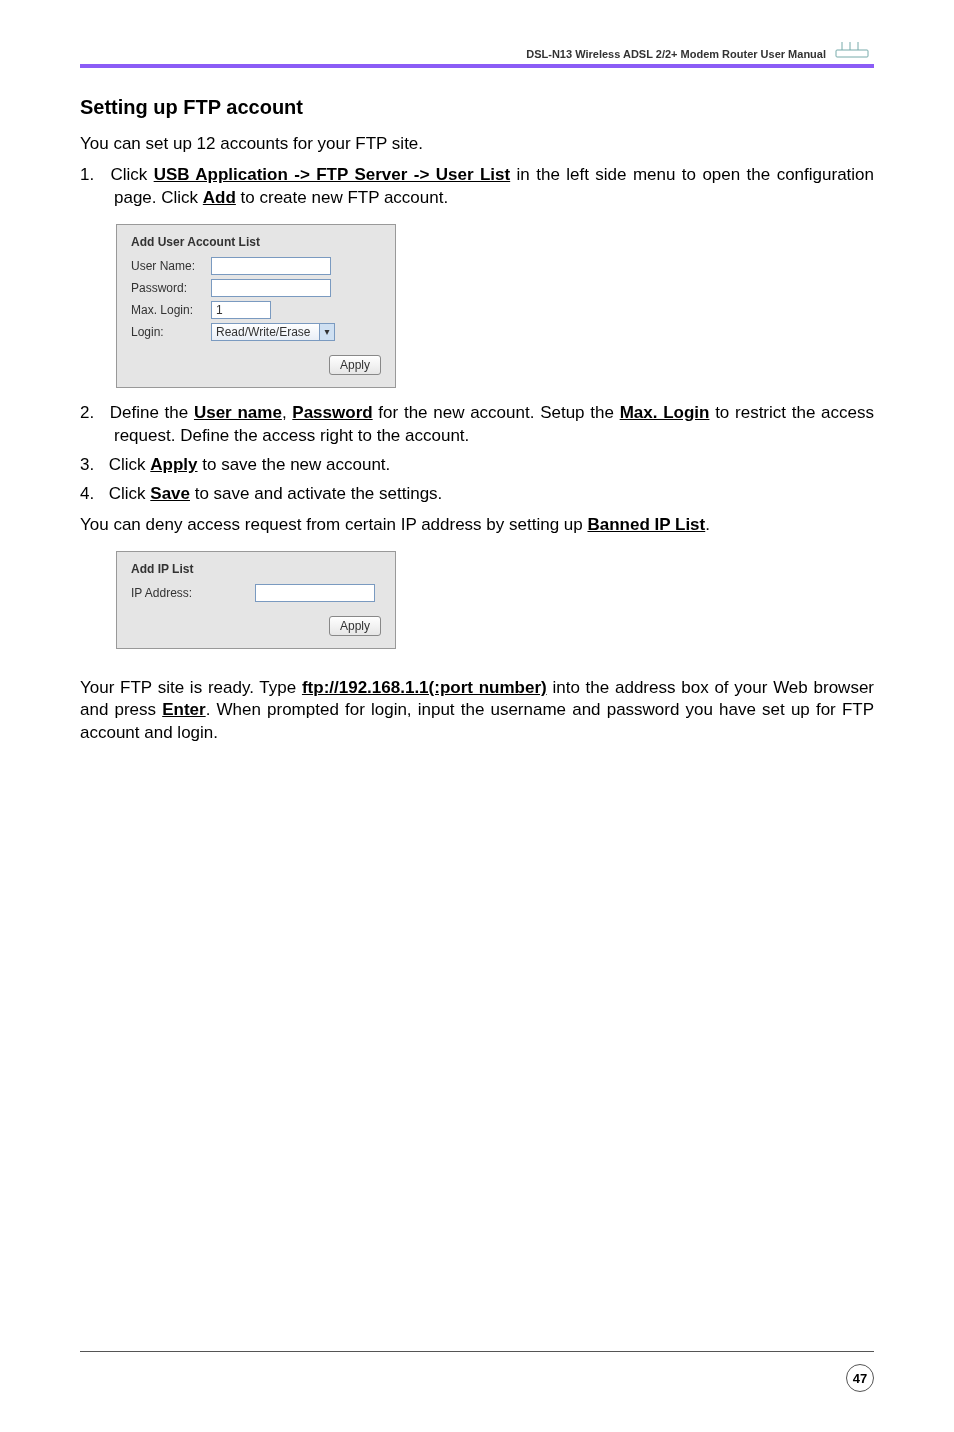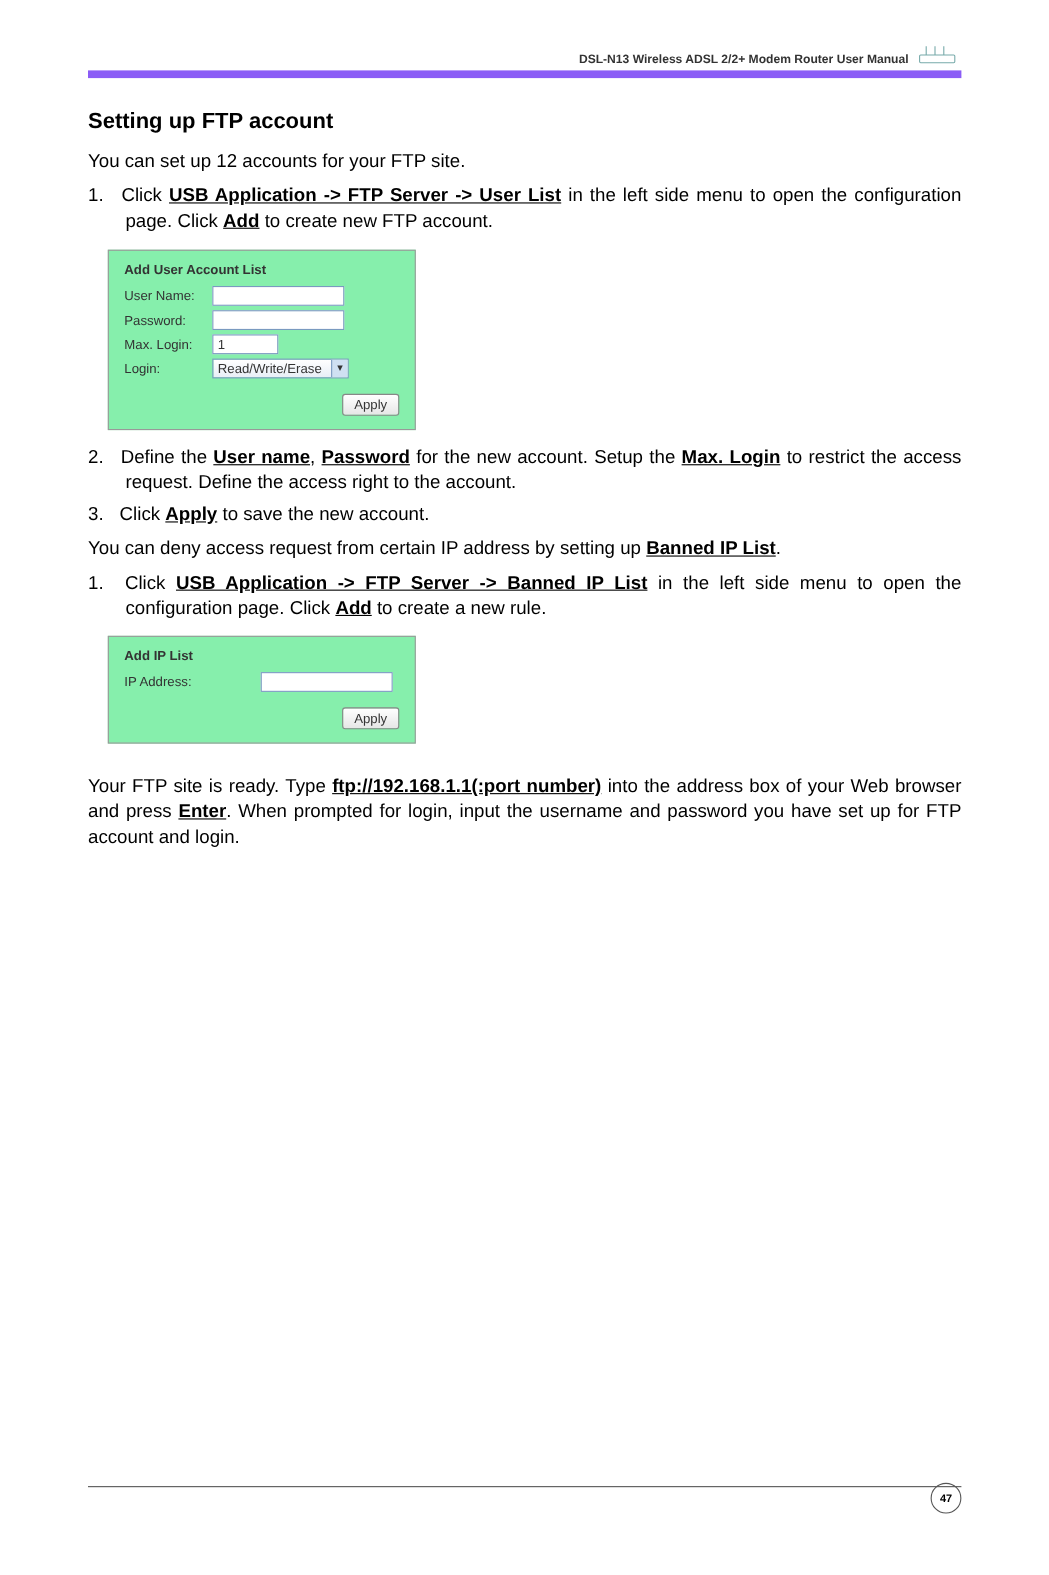--- a/index.html
+++ b/index.html
@@ -10,21 +10,21 @@
     color: #000;
     width: 954px;
   }
   .page {
     padding: 40px 80px 40px 80px;
     box-sizing: border-box;
     min-height: 1432px;
     position: relative;
   }
   .header-row {
-    border-bottom: 7px solid #8b5cf6;
+    border-bottom: 4px solid #8b5cf6;
     padding-bottom: 4px;
     margin-bottom: 28px;
     display: flex;
     justify-content: flex-end;
     align-items: flex-end;
   }
   .header-text {
     font-size: 11px;
     font-weight: bold;
     color: #333;
@@ -60,23 +60,23 @@
     text-align: justify;
   }
   ol.steps > li .num {
     display: inline-block;
     width: 24px;
     text-indent: 0;
   }
   b { font-weight: bold; text-decoration: underline; }
 
   .ui-box {
-    margin: 14px 0 14px 18px;
+    margin: 14px 0 14px 36px;
     border: 1px solid #999;
-    background: #86efac;
+    background: #e5e5e5;
     font-family: "Segoe UI", Tahoma, sans-serif;
     font-size: 12px;
     color: #333;
     padding: 10px 14px 12px 14px;
     width: 280px;
     box-sizing: border-box;
   }
   .ui-title {
     font-weight: bold;
     font-size: 12px;
@@ -134,30 +134,30 @@
     border: 1px solid #888;
     border-radius: 3px;
     background: linear-gradient(#fff,#e6e6e6);
     font-size: 12px;
     padding: 2px 10px;
     cursor: pointer;
   }
 
   .page-num-circle {
     position: absolute;
-    bottom: 56px;
+    bottom: 40px;
     right: 80px;
     width: 26px;
     height: 26px;
     border: 1px solid #555;
     border-radius: 50%;
     display: flex;
     align-items: center;
     justify-content: center;
-    font-size: 10px;
+    font-size: 13px;
     font-weight: bold;
   }
   .foot-rule {
     position: absolute;
     bottom: 80px;
     left: 80px;
     right: 80px;
     border-top: 1px solid #555;
   }
 </style>
@@ -228,34 +228,32 @@
       <span>
         <span>Define the </span><b>User name</b><span>, </span><b>Password</b><span> for the new account. Setup the </span><b>Max. Login</b><span> to restrict the access request. Define the access right to the account.</span>
       </span>
     </li>
     <li>
       <span class="num">3.</span>
       <span>
         <span>Click </span><b>Apply</b><span> to save the new account.</span>
       </span>
     </li>
+    <li>
+      <span class="num">4.</span>
+      <span>
+        <span>Click </span><b>Save</b><span> to save and activate the settings.</span>
+      </span>
+    </li>
   </ol>
 
   <p class="body">
     <span>You can deny access request from certain IP address by setting up </span><b>Banned IP List</b><span>.</span>
   </p>
 
-  <ol class="steps">
-    <li>
-      <span class="num">1.</span>
-      <span>
-        <span>Click </span><b>USB Application -&gt; FTP Server -&gt; Banned IP List</b><span> in the left side menu to open the configuration page. Click </span><b>Add</b><span> to create a new rule.</span>
-      </span>
-    </li>
-  </ol>
 
   <div class="ui-box">
     <div class="ui-title">Add IP List</div>
     <div class="ui-row" style="margin-top:6px;gap:44px;">
       <div class="ui-label">IP Address:</div>
       <div class="ui-input">
           <span></span>
         </div>
     </div>
     <div class="ui-btn-row">

